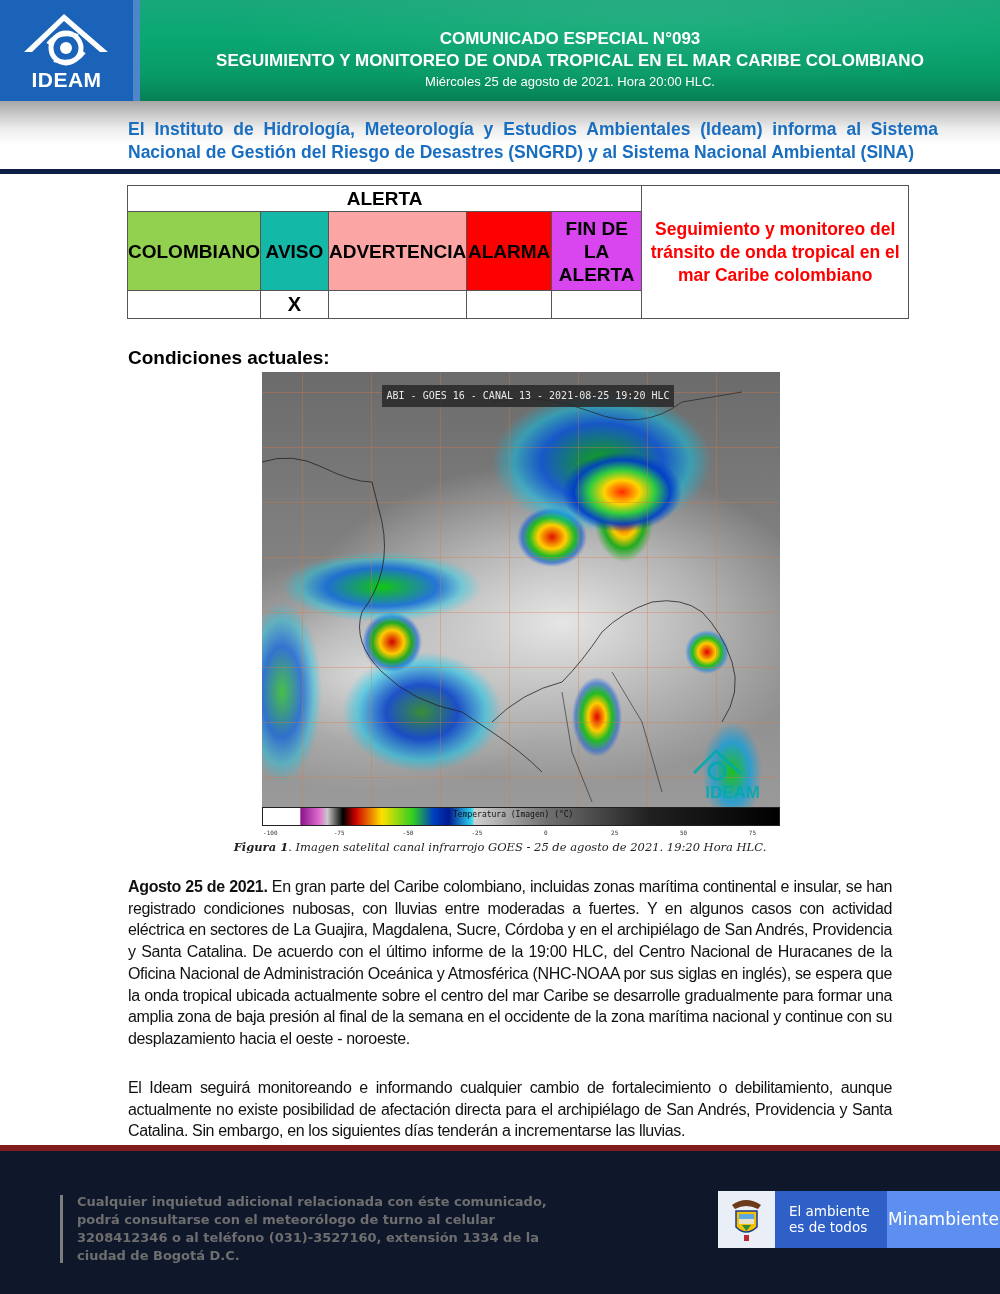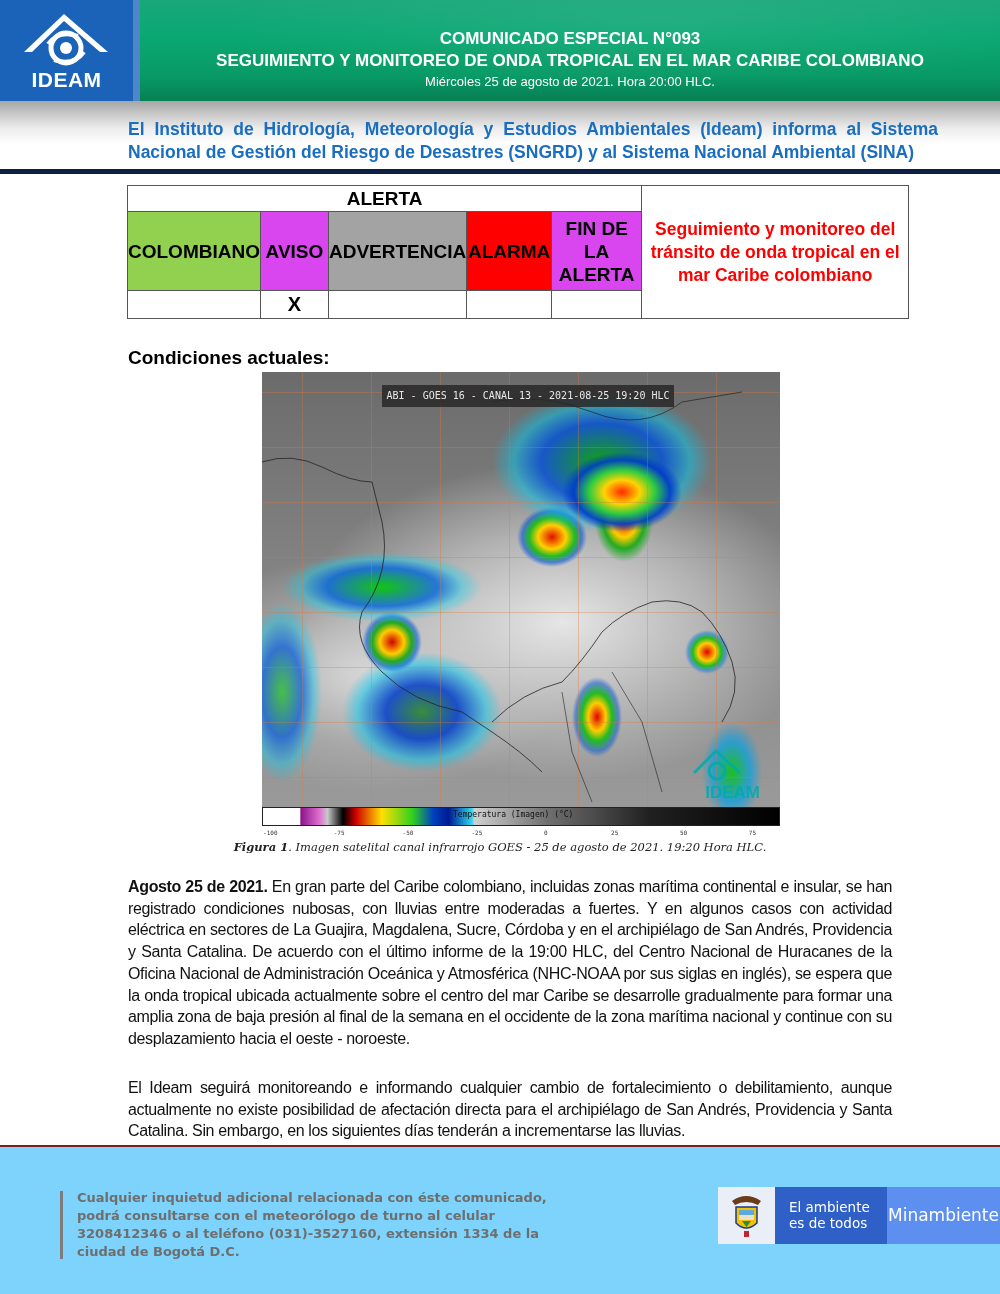--- a/index.html
+++ b/index.html
@@ -27,22 +27,22 @@
   .intro { position: absolute; left: 128px; top: 118px; width: 810px; color: #1a6ec0; font-weight: bold;
            font-size: 17.5px; line-height: 23px; text-align: justify; text-align-last: left; }
   .navy-rule { position: absolute; left: 0; top: 169px; width: 1000px; height: 5px; background: #0e1f45; }
 
   
   .alert-table { position: absolute; left: 127px; top: 185px; border-collapse: collapse; }
   .alert-table td { border: 1px solid #555; text-align: center; font-weight: bold; font-size: 19px; vertical-align: middle; }
   .alert-head { height: 26px; font-size: 19px; }
   .lvl { height: 79px; line-height: 23px; }
   .lvl.green { background: #92d050; width: 118px; }
-  .lvl.yellow { background: #d946ef; width: 68px; }
-  .lvl.orange { background: #a3a3a3; width: 135px; }
+  .lvl.yellow { background: #14b8a6; width: 68px; }
+  .lvl.orange { background: #fca5a5; width: 135px; }
   .lvl.red { background: #ff0000; width: 85px; }
   .lvl.blue { background: #d946ef; width: 90px; }
   .marks td { height: 28px; font-size: 20px; }
   .alert-desc { width: 267px; color: #ff0000; font-size: 17.5px !important; line-height: 23px; padding: 0 8px; }
 
   .section-title { position: absolute; left: 128px; top: 347px; font-size: 19px; font-weight: bold; }
 
   
   .figure { position: absolute; left: 262px; top: 372px; width: 518px; height: 454px; }
   .sat { position: absolute; left: 0; top: 0; width: 518px; height: 435px; overflow: hidden;
@@ -82,21 +82,21 @@
   .caption b { font-weight: bold; }
 
   
   .para { position: absolute; left: 128px; width: 764px; font-size: 16px; line-height: 21.7px; text-align: justify;
           letter-spacing: -0.35px; color: #111; }
   .para.p1 { top: 876px; }
   .para.p2 { top: 1077px; }
   .para b { font-weight: bold; }
 
   
-  .footer { position: absolute; left: 0; top: 1145px; width: 1000px; height: 149px; background: #7dd3fc; border-top: 2px solid #7f1d1d; }
+  .footer { position: absolute; left: 0; top: 1145px; width: 1000px; height: 149px; background: #0f172a; border-top: 6px solid #7f1d1d; }
   .footer-bar { position: absolute; left: 60px; top: 44px; width: 3px; height: 68px; background: #7d7d7d; }
   .footer-text { position: absolute; left: 77px; top: 42px; width: 480px; font-family: "DejaVu Sans", sans-serif; font-weight: bold;
                  font-size: 13px; line-height: 18px; color: #6e6e6e; }
   .gov-box { position: absolute; left: 718px; top: 40px; width: 282px; height: 57px; }
   .gov-shield { position: absolute; left: 0; top: 0; width: 57px; height: 57px; background: #e9eef7; }
   .gov-slogan { position: absolute; left: 57px; top: 0; width: 112px; height: 57px; background: #2e60c8; color: #fff;
                 font-family: "DejaVu Sans", sans-serif; font-size: 13.5px; line-height: 16px; padding: 12px 0 0 14px; }
   .gov-min { position: absolute; left: 169px; top: 0; width: 113px; height: 57px; background: #5d8ff0; color: #fff;
              font-family: "DejaVu Sans", sans-serif; font-size: 17px; line-height: 57px; text-align: center; }
 </style>

